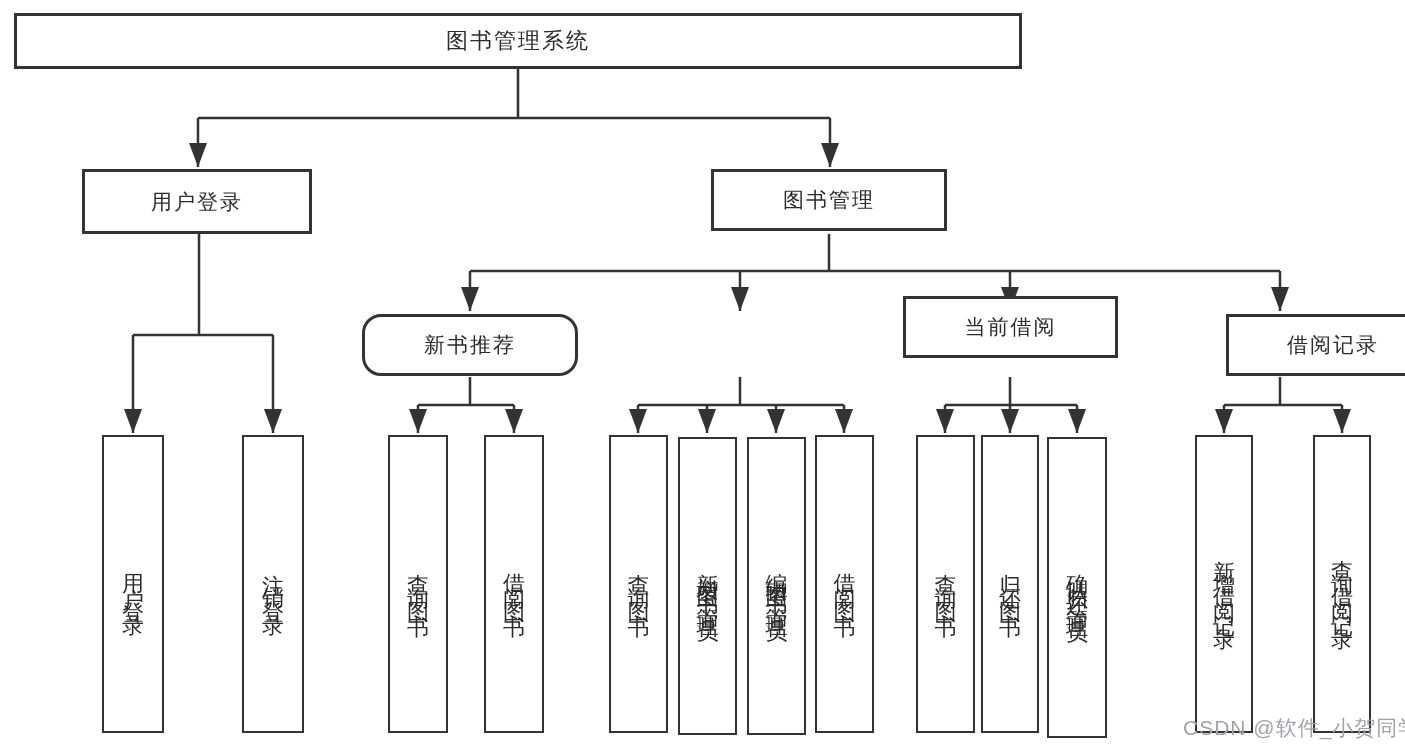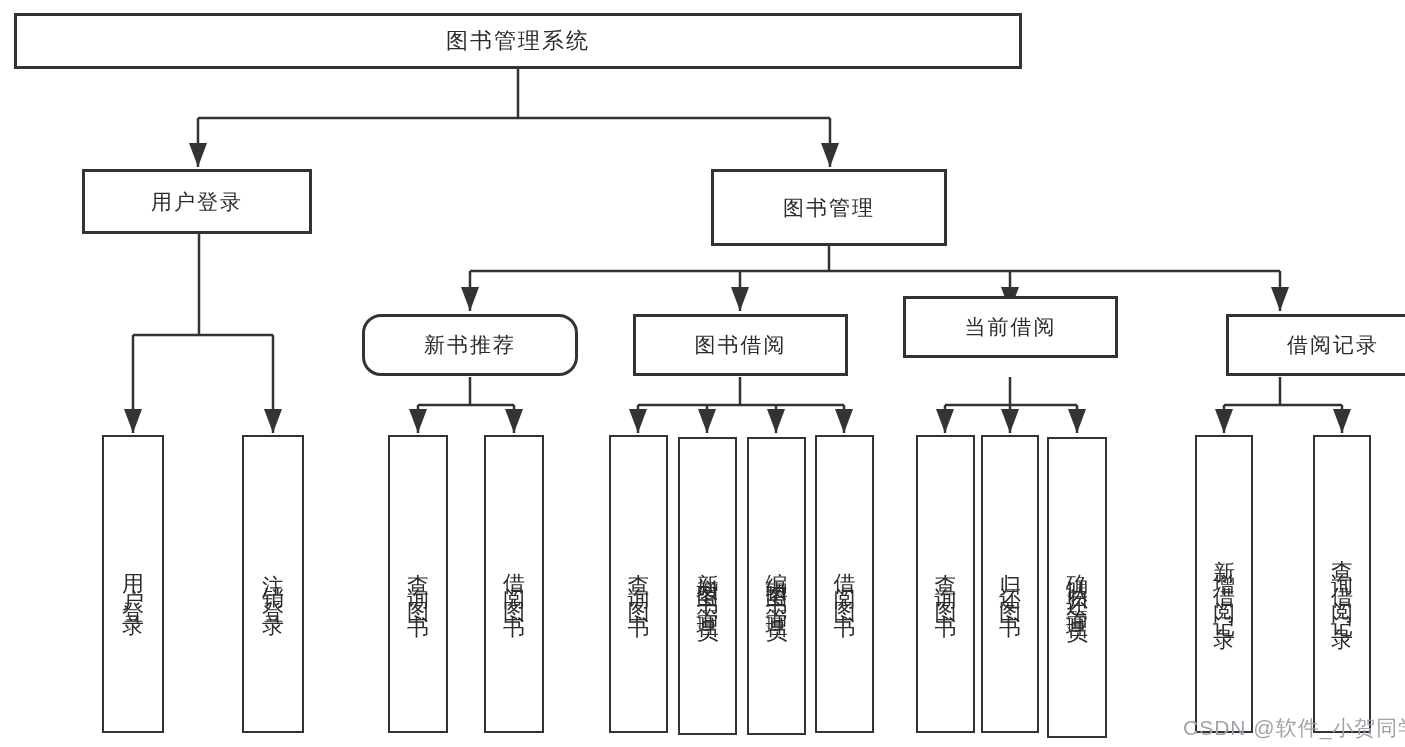--- a/index.html
+++ b/index.html
@@ -103,24 +103,23 @@
 
       <path d="M1280,377 V405 M1224,405 H1342"></path>
       <line x1="1224" y1="405" x2="1224" y2="433" marker-end="url(#arw)"></line>
       <line x1="1342" y1="405" x2="1342" y2="433" marker-end="url(#arw)"></line>
     </g>
   </svg>
 
   <div class="box root" style="left:14px; top:13px; width:1008px; height:56px;">图书管理系统</div>
 
   <div class="box" style="left:82px; top:169px; width:230px; height:65px;">用户登录</div>
-  <div class="box" style="left:711px; top:169px; width:236px; height:77px;">图书管理</div>
+  <div class="box" style="left:711px; top:169px; width:236px; height:62px;">图书管理</div>
 
   <div class="box" style="left:362px; top:314px; width:216px; height:62px;border-radius:19px;">新书推荐</div>
-  <div class="box" style="left:633px; top:314px; width:215px; height:62px;">图书借阅</div>
   <div class="box" style="left:903px; top:296px; width:215px; height:62px;">当前借阅</div>
   <div class="box" style="left:1226px; top:314px; width:214px; height:62px;">借阅记录</div>
 
   <div class="box leaf" style="left:102px; top:435px; width:62px; height:298px;">
     <span>用户登录</span>
   </div>
   <div class="box leaf" style="left:242px; top:435px; width:62px; height:298px;">
     <span>注销登录</span>
   </div>
 

